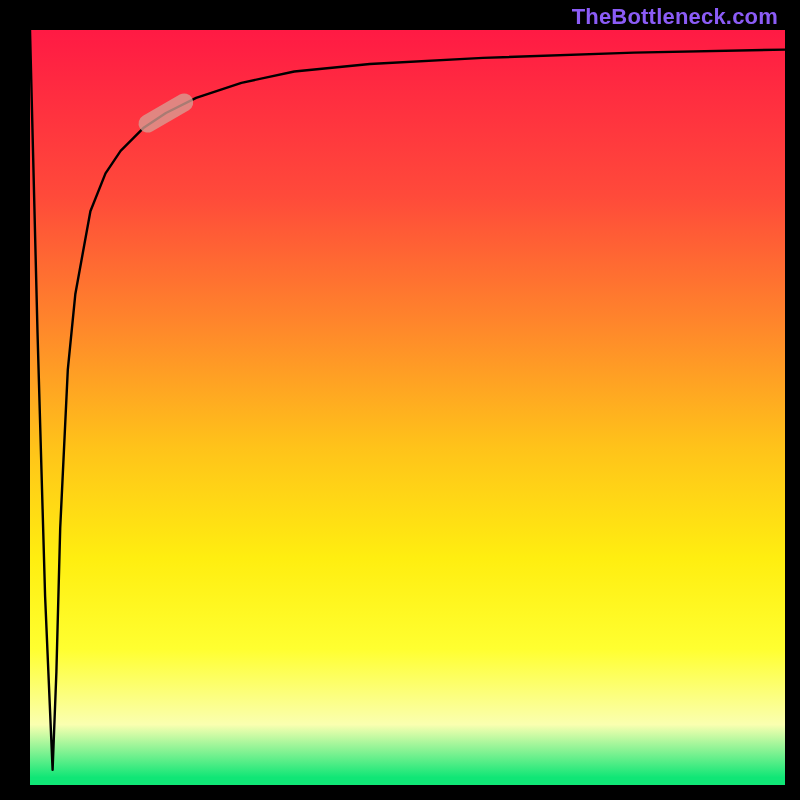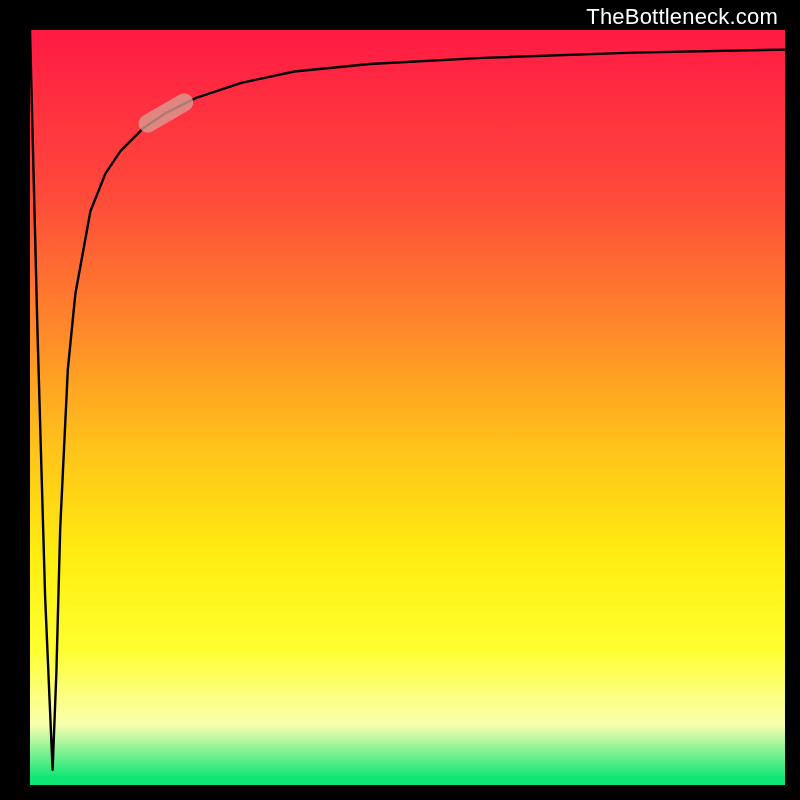--- a/index.html
+++ b/index.html
@@ -34,23 +34,23 @@
       #ffff30 82%,
       #faffb0 92%,
       #10e676 99%,
       #10e676 100%
     );
   }
   .attribution {
     position: absolute;
     top: 4px;
     right: 22px;
-    color: #ffffff;
+    color: #8b5cf6;
     font-size: 22px;
-    font-weight: 400;
+    font-weight: 700;
     letter-spacing: 0.2px;
     user-select: none;
   }
   svg.curve {
     position: absolute;
     left: 30px;
     top: 30px;
     width: 755px;
     height: 755px;
     overflow: visible;

